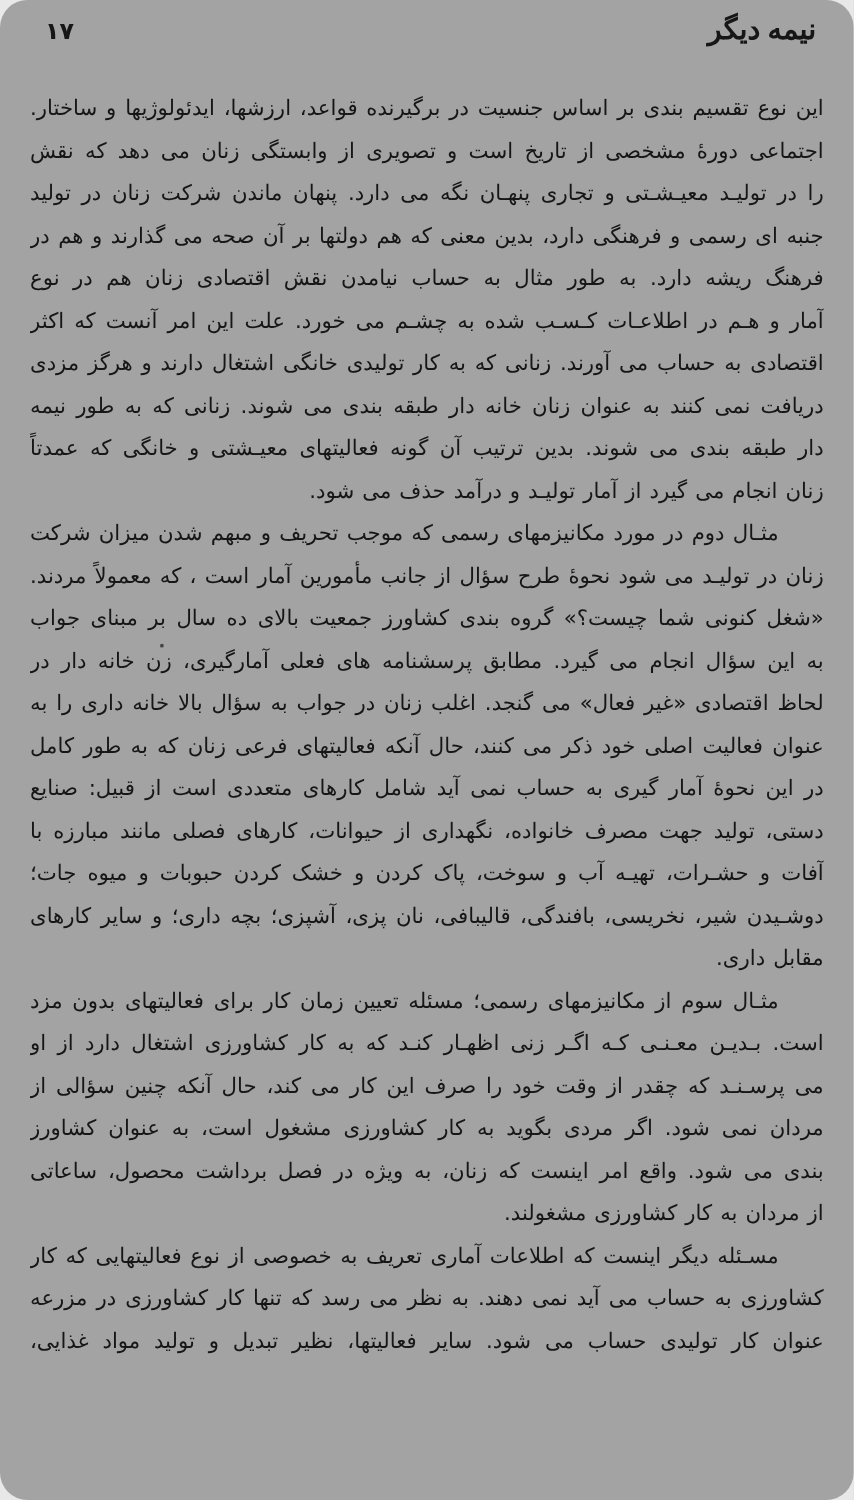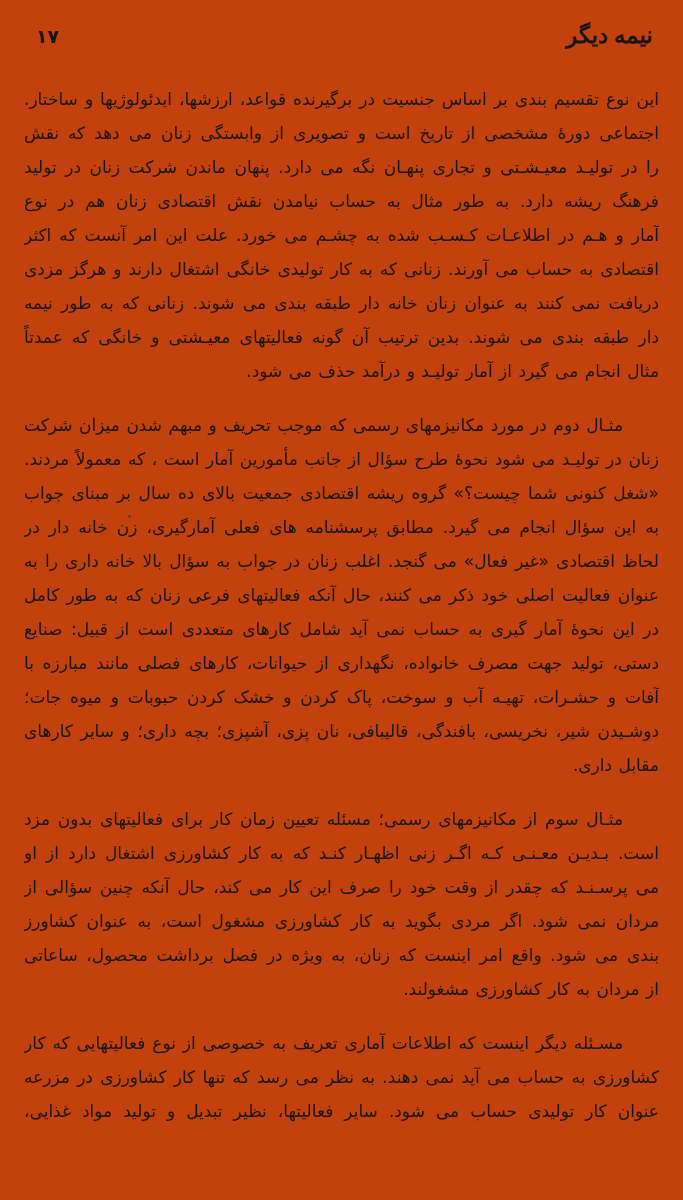--- a/index.html
+++ b/index.html
@@ -1,25 +1,26 @@
 <!DOCTYPE html>
 <html lang="fa"><head>
 <meta charset="utf-8">
 <style>
   html,body{margin:0;padding:0;background:#e8e8e8;}
   .page{
     position:relative;
     width:683px;height:1200px;
     margin:0;
-    background:#c2410c;
+    background:#a3a3a3;
     box-sizing:border-box;
-    padding:22px 24px 0 24px;
+    padding:10px 24px 0 24px;
     font-family:"DejaVu Sans", sans-serif;
     color:#161616;
     overflow:hidden;
+    border-radius:22px;
   }
   .header{
     display:flex;
     justify-content:space-between;
     align-items:baseline;
     direction:ltr;
     padding:0 6px 0 12px;
     height:34px;
   }
   .page-number{
@@ -47,21 +48,20 @@
     text-align:justify;
     text-align-last:justify;
     word-spacing:1px;
   }
   .line.end{
     text-align:right;
     text-align-last:right;
   }
   .line.indent{
     padding-right:36px;
-    margin-top:20px;
   }
   .scan-dot{
     position:absolute;
     left:128px;top:515px;
     width:3px;height:3px;
     background:#444;
     border-radius:50%;
   }
 </style>
 </head>
@@ -73,32 +73,33 @@
     <span class="page-number">۱۷</span>
     <h1 class="journal-title">نیمه دیگر</h1>
   </div>
 
   <div class="body-text">
 
     <div class="para">
       <div class="line">این نوع تقسیم بندی بر اساس جنسیت در برگیرنده قواعد، ارزشها، ایدئولوژیها و ساختار.</div>
       <div class="line">اجتماعی دورهٔ مشخصی از تاریخ است و تصویری از وابستگی زنان می دهد که نقش زنان</div>
       <div class="line">را در تولیـد معیـشـتی و تجاری پنهـان نگه می دارد. پنهان ماندن شرکت زنان در تولید</div>
+      <div class="line">جنبه ای رسمی و فرهنگی دارد، بدین معنی که هم دولتها بر آن صحه می گذارند و هم در</div>
       <div class="line">فرهنگ ریشه دارد. به طور مثال به حساب نیامدن نقش اقتصادی زنان هم در نوع گردآوری</div>
       <div class="line">آمار و هـم در اطلاعـات کـسـب شده به چشـم می خورد. علت این امر آنست که اکثر</div>
       <div class="line">اقتصادی به حساب می آورند. زنانی که به کار تولیدی خانگی اشتغال دارند و هرگز مزدی</div>
       <div class="line">دریافت نمی کنند به عنوان زنان خانه دار طبقه بندی می شوند. زنانی که به طور نیمه وقت،</div>
       <div class="line">دار طبقه بندی می شوند. بدین ترتیب آن گونه فعالیتهای معیـشتی و خانگی که عمدتاً توسط</div>
-      <div class="line end">مثال انجام می گیرد از آمار تولیـد و درآمد حذف می شود.</div>
+      <div class="line end">زنان انجام می گیرد از آمار تولیـد و درآمد حذف می شود.</div>
     </div>
 
     <div class="para">
       <div class="line indent">مثـال دوم در مورد مکانیزمهای رسمی که موجب تحریف و مبهم شدن میزان شرکت</div>
       <div class="line">زنان در تولیـد می شود نحوهٔ طرح سؤال از جانب مأمورین آمار است ، که معمولاً مردند.</div>
-      <div class="line">«شغل کنونی شما چیست؟» گروه ریشه اقتصادی جمعیت بالای ده سال بر مبنای جواب</div>
+      <div class="line">«شغل کنونی شما چیست؟» گروه بندی کشاورز جمعیت بالای ده سال بر مبنای جواب</div>
       <div class="line">به این سؤال انجام می گیرد. مطابق پرسشنامه های فعلی آمارگیری، زن خانه دار در گروه از</div>
       <div class="line">لحاظ اقتصادی «غیر فعال» می گنجد. اغلب زنان در جواب به سؤال بالا خانه داری را به</div>
       <div class="line">عنوان فعالیت اصلی خود ذکر می کنند، حال آنکه فعالیتهای فرعی زنان که به طور کامل</div>
       <div class="line">در این نحوهٔ آمار گیری به حساب نمی آید شامل کارهای متعددی است از قبیل: صنایع</div>
       <div class="line">دستی، تولید جهت مصرف خانواده، نگهداری از حیوانات، کارهای فصلی مانند مبارزه با</div>
       <div class="line">آفات و حشـرات، تهیـه آب و سوخت، پاک کردن و خشک کردن حبوبات و میوه جات؛</div>
       <div class="line">دوشـیدن شیر، نخریسی، بافندگی، قالیبافی، نان پزی، آشپزی؛ بچه داری؛ و سایر کارهای</div>
       <div class="line end">مقابل داری.</div>
     </div>
 

